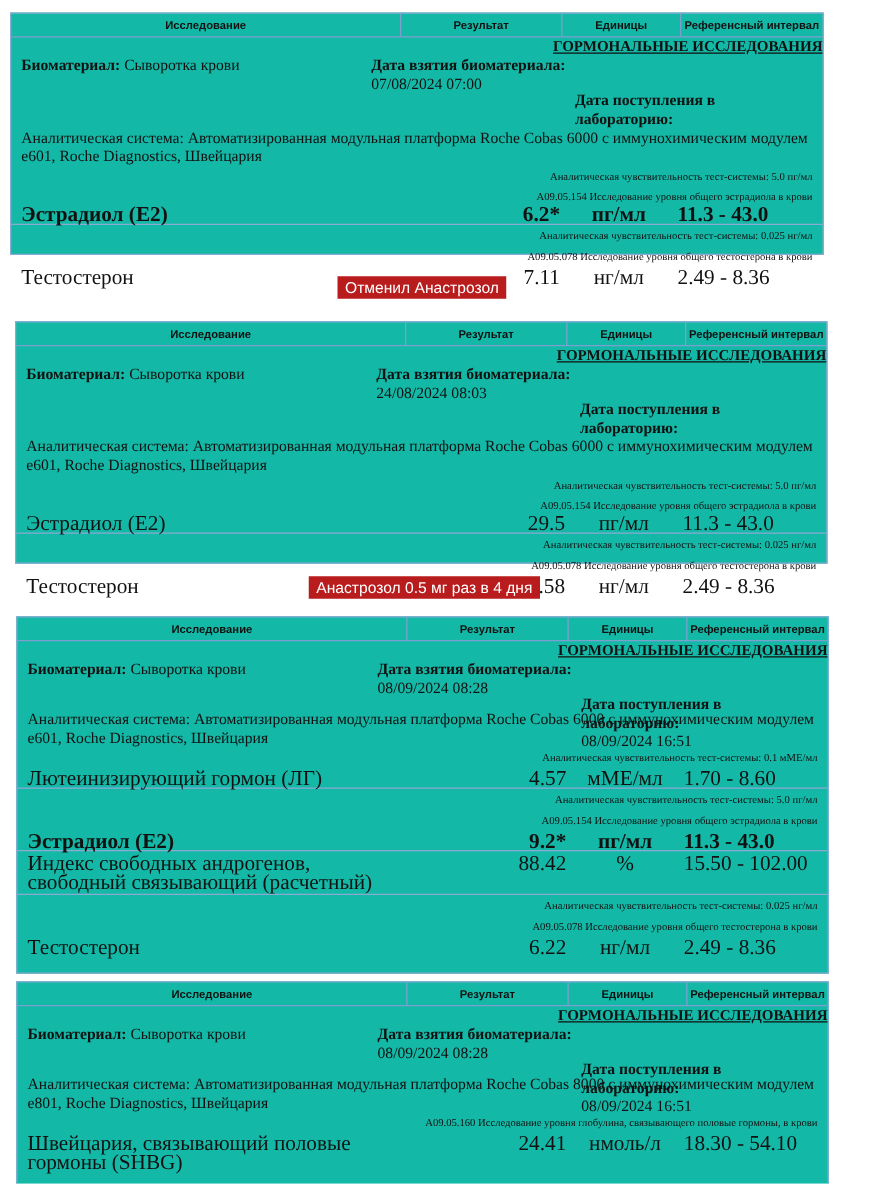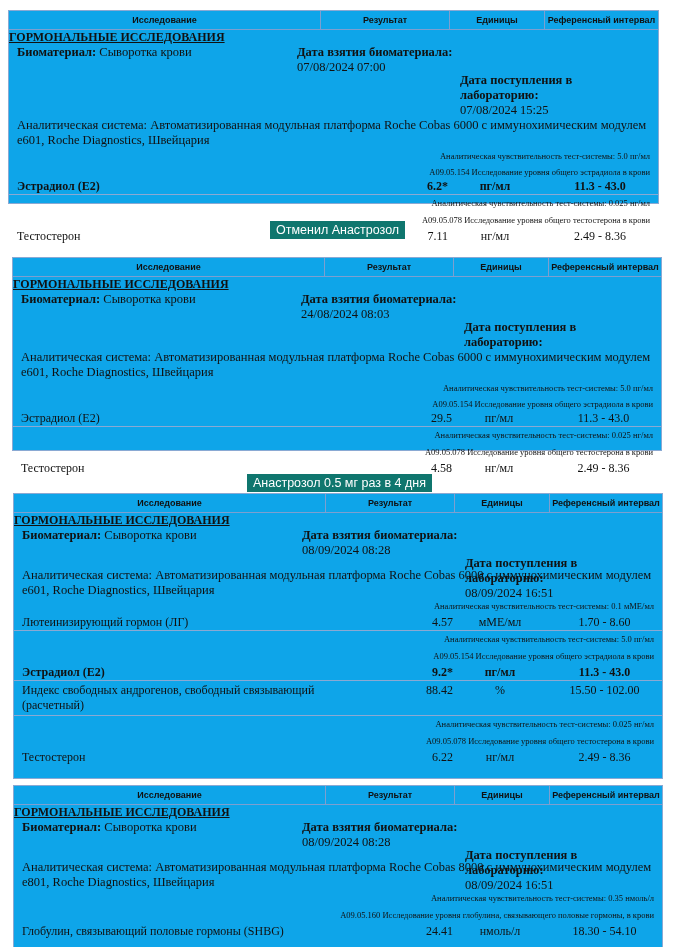--- a/index.html
+++ b/index.html
@@ -1,39 +1,39 @@
 <!DOCTYPE html>
 <html><head>
 <meta charset="utf-8">
 <style>
   html, body { margin: 0; padding: 0; background: #ffffff; }
   body { width: 700px; height: 947px; position: relative; overflow: hidden;
          font-family: "Liberation Serif", "DejaVu Serif", serif; color: #111; }
-  .report { position: absolute; border: 1px solid #8aa9d3; background: #0ea5e9; box-sizing: border-box; }
+  .report { position: absolute; border: 1px solid #8aa9d3; background: #14b8a6; box-sizing: border-box; }
   .hdr { display: flex; border-bottom: 1px solid #7d9fd0; height: 18px; }
   .hdr > div { font-family: "Liberation Sans", "DejaVu Sans", sans-serif; font-weight: bold; font-size: 9px;
                display: flex; align-items: center; justify-content: center; border-right: 1px solid #7d9fd0; }
   .hdr > div:last-child { border-right: none; }
   .c1 { width: 311px; } .c2 { width: 128px; } .c3 { width: 94px; } .c4 { flex: 1; }
-  .section-title { text-align: left; font-weight: bold; text-decoration: underline; font-size: 12px; line-height: 15px; }
+  .section-title { text-align: right; font-weight: bold; text-decoration: underline; font-size: 12px; line-height: 15px; }
   .meta { display: flex; font-size: 12.5px; padding: 0 8px; }
   .meta .m1 { width: 280px; }
   .meta .m2 { width: 163px; }
   .meta .m3 { flex: 1; margin-top: 28px; }
   .meta .lbl { font-weight: bold; }
   .analytic { font-size: 12.5px; padding: 0 8px; line-height: 15px; }
   .small { font-size: 8.5px; padding: 0 8px; line-height: 17px; text-align: right; }
-  .row { display: flex; font-size: 12px; padding: 0 0 0 8px; line-height: 15px; }
+  .row { display: flex; font-size: 17px; padding: 0 0 0 8px; line-height: 15px; }
   .row .rn { width: 303px; }
   .row .rv { width: 128px; text-align: right; }
   .row .ru { width: 94px; text-align: center; }
-  .row .rr { flex: 1; text-align: center; }
+  .row .rr { flex: 1; text-align: left; }
   .row.bold { font-weight: bold; }
   .sep { border-top: 1px solid #8aa9d3; }
-  .banner { position: absolute; background: #0f766e; color: #fff; font-family: "Liberation Sans", "DejaVu Sans", sans-serif;
+  .banner { position: absolute; background: #b91c1c; color: #fff; font-family: "Liberation Sans", "DejaVu Sans", sans-serif;
             font-size: 12.5px; padding: 1px 6px; line-height: 16px; }
 </style>
 </head>
 <body>
 
 <div class="report" style="left:8px; top:10px; width:651px; height:194px;">
   <div class="hdr">
     <div class="c1">Исследование</div>
     <div class="c2">Результат</div>
     <div class="c3">Единицы</div>
@@ -41,21 +41,20 @@
   </div>
   <div class="section-title">ГОРМОНАЛЬНЫЕ ИССЛЕДОВАНИЯ</div>
   <div class="meta">
     <div class="m1"><span class="lbl">Биоматериал:</span> <span>Сыворотка крови</span></div>
     <div class="m2">
         <div class="lbl">Дата взятия биоматериала:</div>
         <div>07/08/2024 07:00</div>
       </div>
     <div class="m3">
         <div class="lbl">Дата поступления в лабораторию:</div>
-        <div>07/08/2024 15:25</div>
       </div>
   </div>
   <div class="analytic">Аналитическая система: Автоматизированная модульная платформа Roche Cobas 6000 с иммунохимическим модулем e601, Roche Diagnostics, Швейцария</div>
   <div class="small">Аналитическая чувствительность тест-системы: 5.0 пг/мл</div>
   <div class="small" style="line-height:14px;">A09.05.154 Исследование уровня общего эстрадиола в крови</div>
   <div class="row bold">
     <div class="rn">Эстрадиол (E2)</div>
     <div class="rv">6.2*</div>
     <div class="ru">пг/мл</div>
     <div class="rr">11.3 - 43.0</div>
@@ -102,21 +101,21 @@
   <div class="sep small">Аналитическая чувствительность тест-системы: 0.025 нг/мл</div>
   <div class="small">A09.05.078 Исследование уровня общего тестостерона в крови</div>
   <div class="row">
     <div class="rn">Тестостерон</div>
     <div class="rv">4.58</div>
     <div class="ru">нг/мл</div>
     <div class="rr">2.49 - 8.36</div>
   </div>
 </div>
 
-<div class="banner" style="left:247px; top:474px;">Анастрозол 0.5 мг раз в 4 дня</div>
+<div class="banner" style="left:247px; top:461px;">Анастрозол 0.5 мг раз в 4 дня</div>
 
 <div class="report" style="left:13px; top:493px; width:650px; height:286px;">
   <div class="hdr">
     <div class="c1">Исследование</div>
     <div class="c2">Результат</div>
     <div class="c3">Единицы</div>
     <div class="c4">Референсный интервал</div>
   </div>
   <div class="section-title">ГОРМОНАЛЬНЫЕ ИССЛЕДОВАНИЯ</div>
   <div class="meta" style="height:40px;">
@@ -175,21 +174,20 @@
     <div class="m2">
         <div class="lbl">Дата взятия биоматериала:</div>
         <div>08/09/2024 08:28</div>
       </div>
     <div class="m3">
         <div class="lbl">Дата поступления в лабораторию:</div>
         <div>08/09/2024 16:51</div>
       </div>
   </div>
   <div class="analytic">Аналитическая система: Автоматизированная модульная платформа Roche Cobas 8000 с иммунохимическим модулем e801, Roche Diagnostics, Швейцария</div>
-  <div class="small">Аналитическая чувствительность тест-системы: 0.35 нмоль/л</div>
   <div class="small">A09.05.160 Исследование уровня глобулина, связывающего половые гормоны, в крови</div>
   <div class="row">
-    <div class="rn">Глобулин, связывающий половые гормоны (SHBG)</div>
+    <div class="rn">Швейцария, связывающий половые гормоны (SHBG)</div>
     <div class="rv">24.41</div>
     <div class="ru">нмоль/л</div>
     <div class="rr">18.30 - 54.10</div>
   </div>
 </div>
 
 </body></html>

